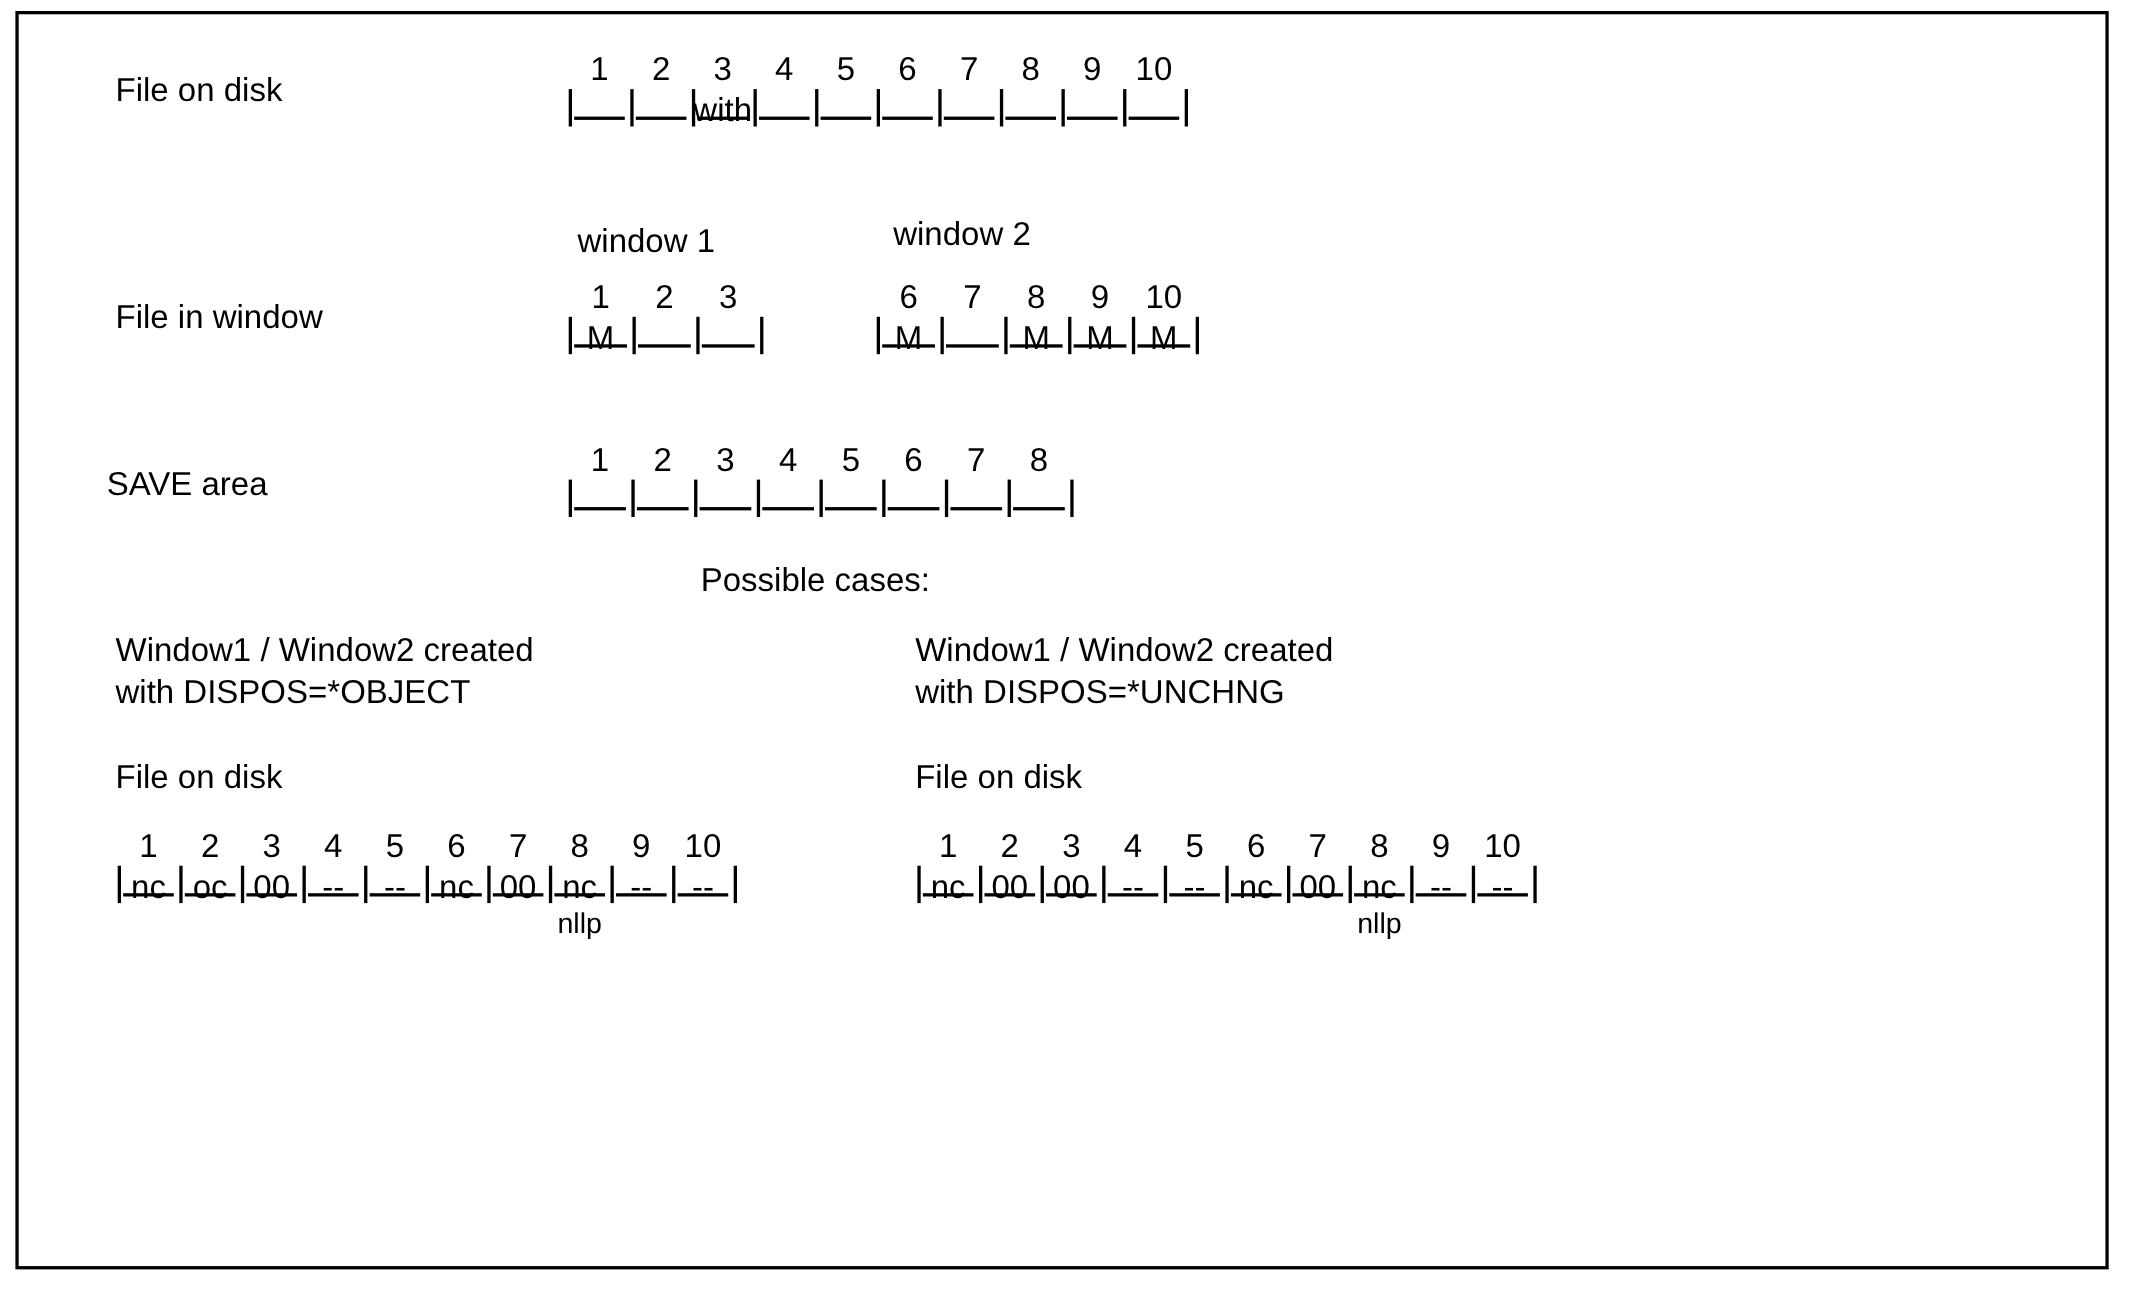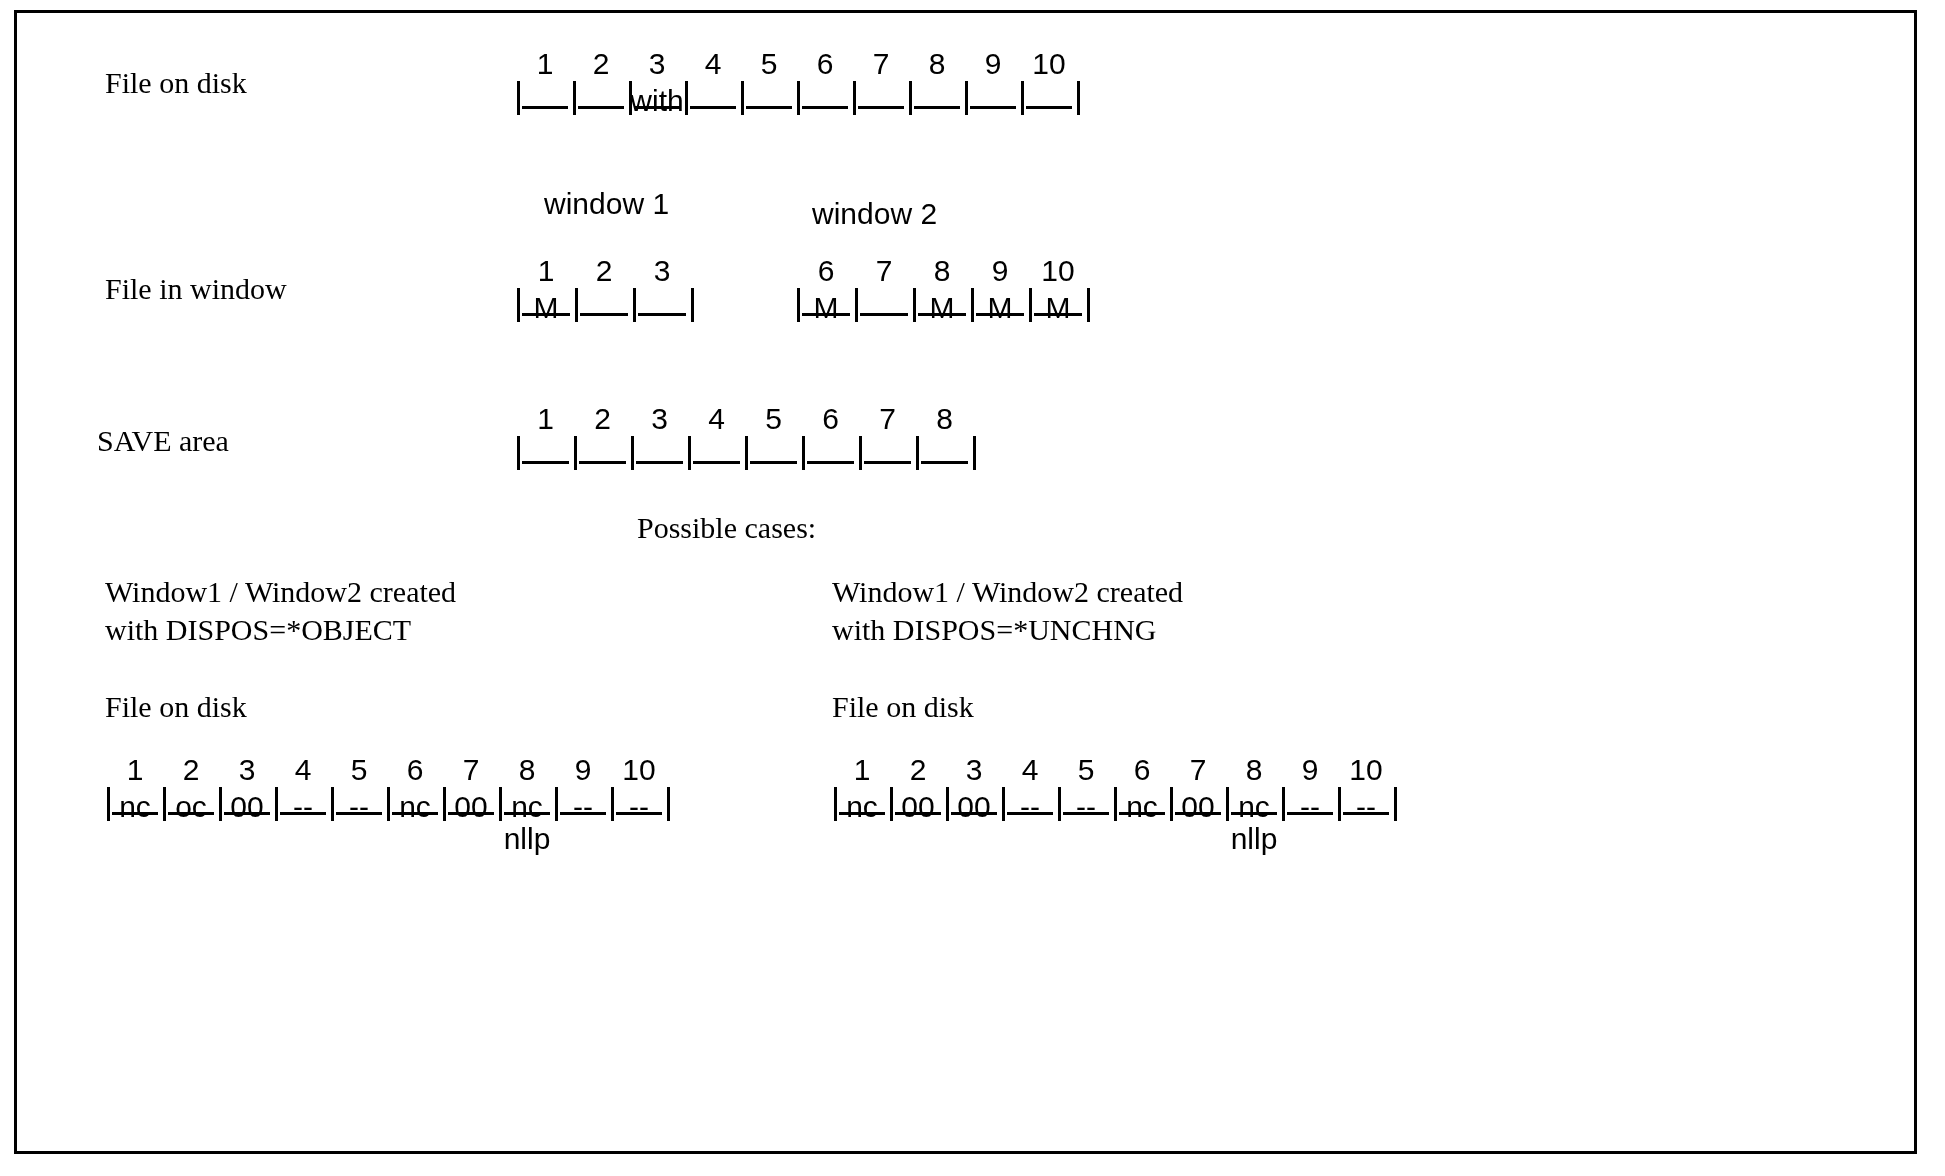--- a/index.html
+++ b/index.html
@@ -25,21 +25,21 @@
     background: #ffffff;
     box-sizing: border-box;
   }
 
   .canvas {
     position: absolute;
     left: 0; top: 0;
     width: 100%; height: 100%;
   }
 
-  .abs { position: absolute; font-family: Liberation Serif, serif; }
+  .abs { position: absolute; }
 
   .rowlabel {
     font-size: 30px;
     line-height: 36px;
     white-space: pre;
   }
 
   .caption {
     font-size: 30px;
     line-height: 36px;
@@ -112,21 +112,21 @@
     font-size: 30px;
     line-height: 32px;
     white-space: pre;
   }
   .cell-sub2 {
     position: absolute;
     top: 68px;
     left: 0;
     width: 100%;
     text-align: center;
-    font-size: 30px;
+    font-size: 26px;
     line-height: 32px;
     white-space: pre;
   }
   .win-label {
     position: absolute;
     font-size: 30px;
     line-height: 32px;
     white-space: pre;
   }
 </style>
@@ -178,21 +178,21 @@
         </div>
         <div class="cell" style="width: 56px;">
           <div class="cell-num">10</div>
           <div class="cell-box" style="width: 56px;"></div>
         </div>
         <div class="endcap"></div>
       </div>
 
     <div class="rowlabel abs" style="left:88px; top:258px;">File in window</div>
 
-    <div class="win-label" style="left:508px; top:175px;margin-left:19px;">window 1</div>
+    <div class="win-label" style="left:508px; top:191px;">window 1</div>
     <div class="win-label" style="left:795px; top:185px;">window 2</div>
 
     <div class="strip" id="strip-win1" style="left:500px; top:243px;">
         <div class="cell" style="width: 58px;">
           <div class="cell-num">1</div>
           <div class="cell-box" style="width: 58px;"></div>
           <div class="cell-sub">M</div>
         </div>
         <div class="cell" style="width: 58px;">
           <div class="cell-num">2</div>

